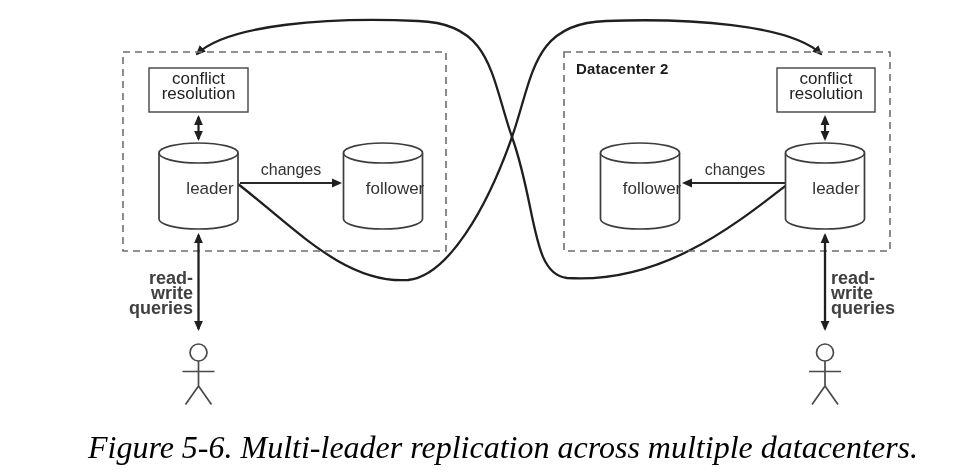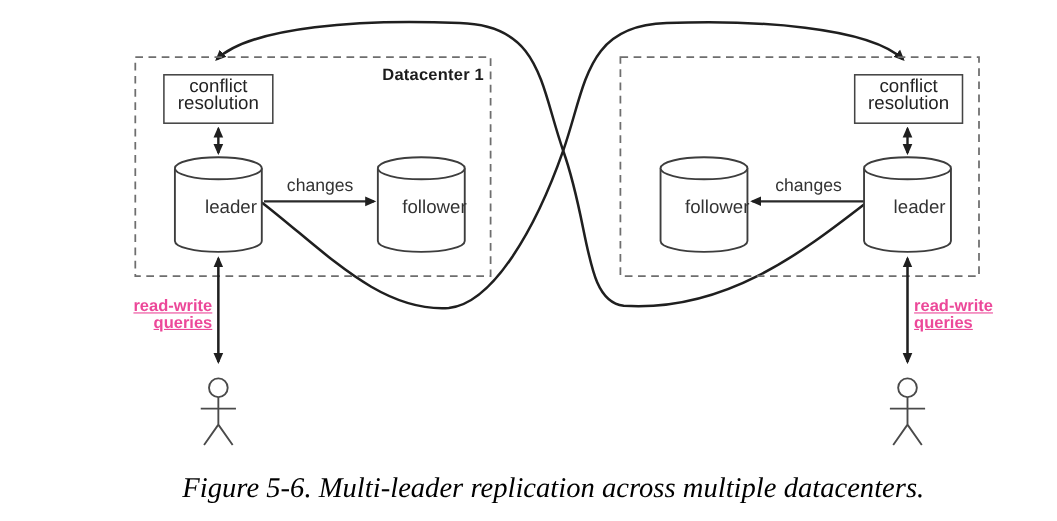--- a/index.html
+++ b/index.html
@@ -16,26 +16,26 @@
   #cr1-label{left:150px;width:97px;}
   #cr2-label{left:778px;width:96px;}
   .db-label{top:179px;width:104px;text-align:center;font-size:17px;color:#333;}
   #leader1-label{left:158px;}
   #follower1-label{left:343px;}
   #follower2-label{left:600px;}
   #leader2-label{left:784px;}
   .changes-label{top:161px;width:102px;text-align:center;font-size:16px;color:#333;}
   #changes1-label{left:240px;}
   #changes2-label{left:684px;}
-  .rw-label{top:271px;width:83px;font-size:15px;line-height:15px;font-weight:bold;color:#ec4899;text-decoration:underline;}
+  .rw-label{top:271px;width:83px;font-size:18px;line-height:15px;font-weight:bold;color:#404040;}
   #rw1-label{left:110px;text-align:right;}
   #rw2-label{left:831px;text-align:left;}
   #caption{
     left:45px;top:429px;width:916px;text-align:center;
-    font-family:"Liberation Serif",serif;font-style:italic;font-size:26px;color:#000;
+    font-family:"Liberation Serif",serif;font-style:italic;font-size:32px;color:#000;
   }
 </style>
 </head>
 <body>
 
 <div id="stage">
 
   <svg id="diagram-svg" width="961" height="474" viewBox="0 0 961 474">
     <defs>
       <marker id="ah" viewBox="0 0 10 10" refX="8" refY="5" markerWidth="10" markerHeight="10" markerUnits="userSpaceOnUse" orient="auto-start-reverse">
@@ -85,21 +85,21 @@
       <path d="M 198.5 361 L 198.5 386 M 182.5 371.5 L 214.5 371.5
                M 198.5 386 L 185.5 404.5 M 198.5 386 L 211.5 404.5"></path>
     </g>
     <g stroke="#4a4a4a" stroke-width="1.7" fill="none">
       <circle cx="825" cy="352.5" r="8.5"></circle>
       <path d="M 825 361 L 825 386 M 809 371.5 L 841 371.5
                M 825 386 L 812 404.5 M 825 386 L 838 404.5"></path>
     </g>
   </svg>
 
-  <div class="lbl dc-label" id="dc1-label">Datacenter 1</div>
+  <div class="lbl dc-label" id="dc2-label">Datacenter 2</div>
 
   <div class="lbl cr-label" id="cr1-label">conflict resolution</div>
   <div class="lbl cr-label" id="cr2-label">conflict resolution</div>
 
   <div class="lbl db-label" id="leader1-label">leader</div>
   <div class="lbl db-label" id="follower1-label">follower</div>
   <div class="lbl db-label" id="follower2-label">follower</div>
   <div class="lbl db-label" id="leader2-label">leader</div>
 
   <div class="lbl changes-label" id="changes1-label">changes</div>

